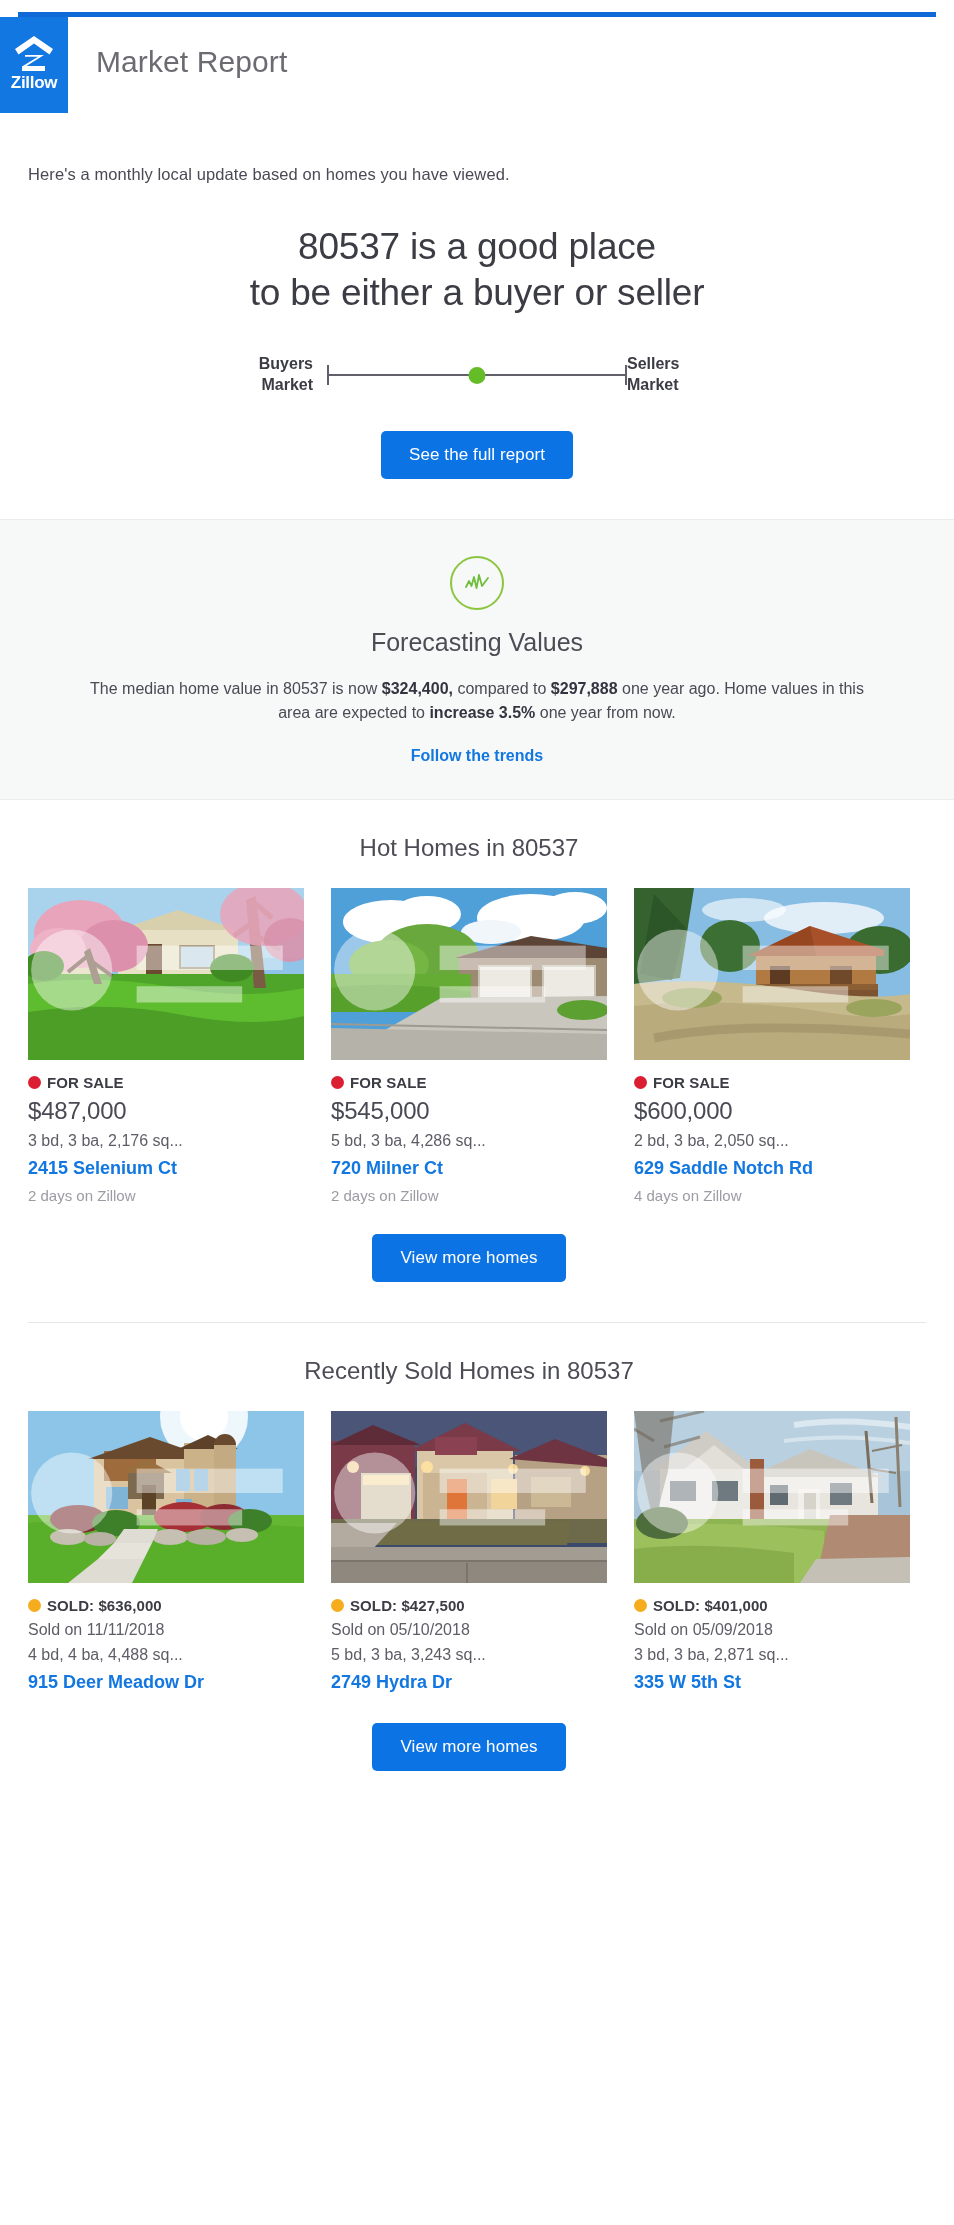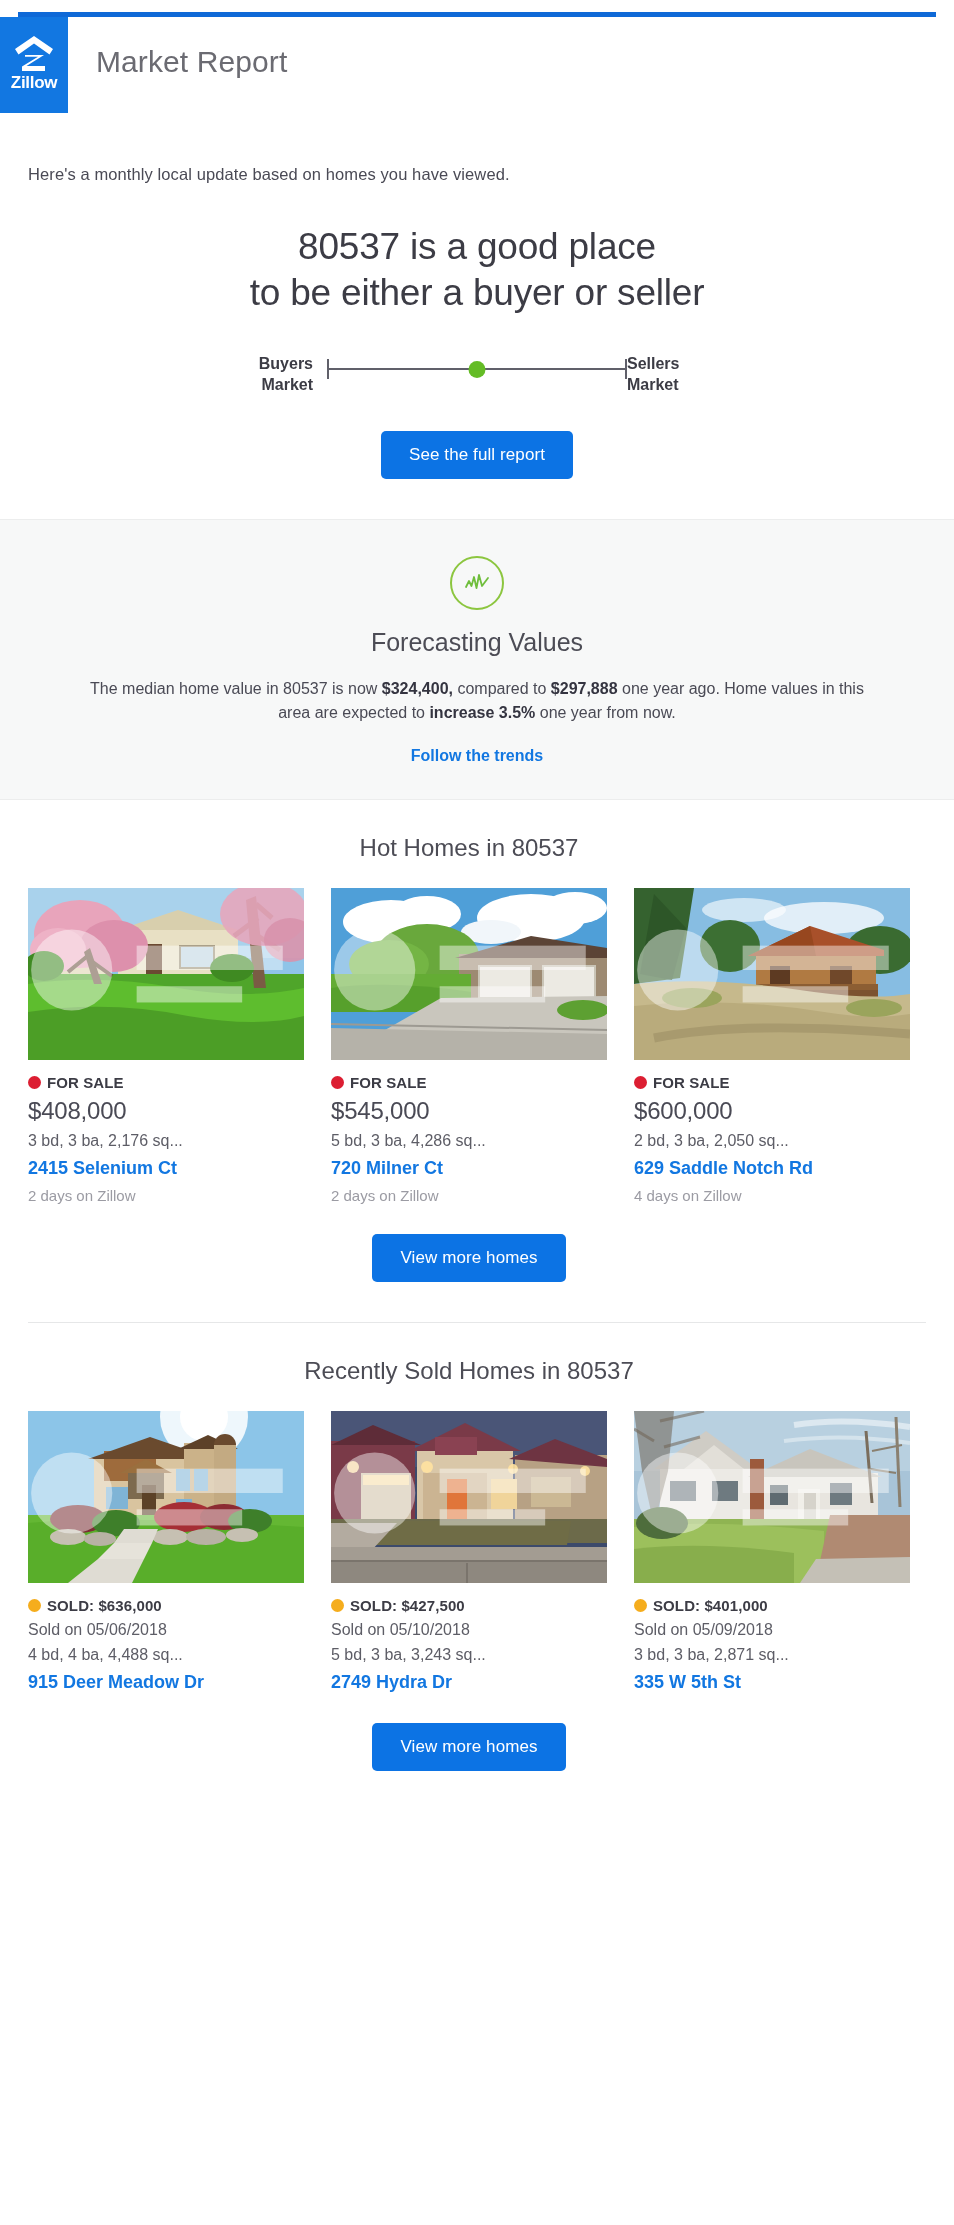--- a/index.html
+++ b/index.html
@@ -79,20 +79,21 @@
     font-size: 37px;
     line-height: 1.24;
     color: #3c3c45;
     font-weight: 400;
     letter-spacing: -0.2px;
   }
 
   
   .slider-row {
     display: flex;
+    align-items: center;
     justify-content: center;
     margin-top: 38px;
   }
   .slider-label {
     font-size: 16px;
     font-weight: bold;
     color: #3c3c45;
     line-height: 1.3;
     width: 110px;
   }
@@ -361,21 +362,21 @@
           <svg class="photo-watermark" viewBox="0 0 34 12">
             <circle cx="6" cy="6" r="5" fill="#ffffff" opacity=".8"></circle>
             <rect x="14" y="3" width="18" height="3" fill="#ffffff" opacity=".8"></rect>
             <rect x="14" y="8" width="13" height="2" fill="#ffffff" opacity=".8"></rect>
           </svg>
         </div>
         <div class="badge-row">
           <span class="status-dot dot-forsale"></span>
           <span>FOR SALE</span>
         </div>
-        <div class="card-price">$408,000</div>
+        <div class="card-price">$487,000</div>
         <div class="card-line">3 bd, 3 ba, 2,176 sq...</div>
         <a href="#" class="card-address">2415 Selenium Ct</a>
         <div class="card-meta">2 days on Zillow</div>
       </div>
 
       <div class="card">
         <div class="card-photo">
           <svg viewBox="0 0 276 172" preserveAspectRatio="none">
             <rect width="276" height="172" fill="#4f9fd8"></rect>
             <ellipse cx="60" cy="34" rx="48" ry="22" fill="#ffffff"></ellipse>
@@ -504,21 +505,21 @@
           <svg class="photo-watermark" viewBox="0 0 34 12">
             <circle cx="6" cy="6" r="5" fill="#ffffff" opacity=".8"></circle>
             <rect x="14" y="3" width="18" height="3" fill="#ffffff" opacity=".8"></rect>
             <rect x="14" y="8" width="13" height="2" fill="#ffffff" opacity=".8"></rect>
           </svg>
         </div>
         <div class="badge-row">
           <span class="status-dot dot-sold"></span>
           <span>SOLD: $636,000</span>
         </div>
-        <div class="card-line">Sold on 05/06/2018</div>
+        <div class="card-line">Sold on 11/11/2018</div>
         <div class="card-line">4 bd, 4 ba, 4,488 sq...</div>
         <a href="#" class="card-address">915 Deer Meadow Dr</a>
       </div>
 
       <div class="card">
         <div class="card-photo">
           <svg viewBox="0 0 276 172" preserveAspectRatio="none">
             <rect width="276" height="172" fill="#3c4a6b"></rect>
             <rect y="0" width="276" height="56" fill="#4a5577"></rect>
             <rect x="0" y="30" width="84" height="84" fill="#7a3a48"></rect>

